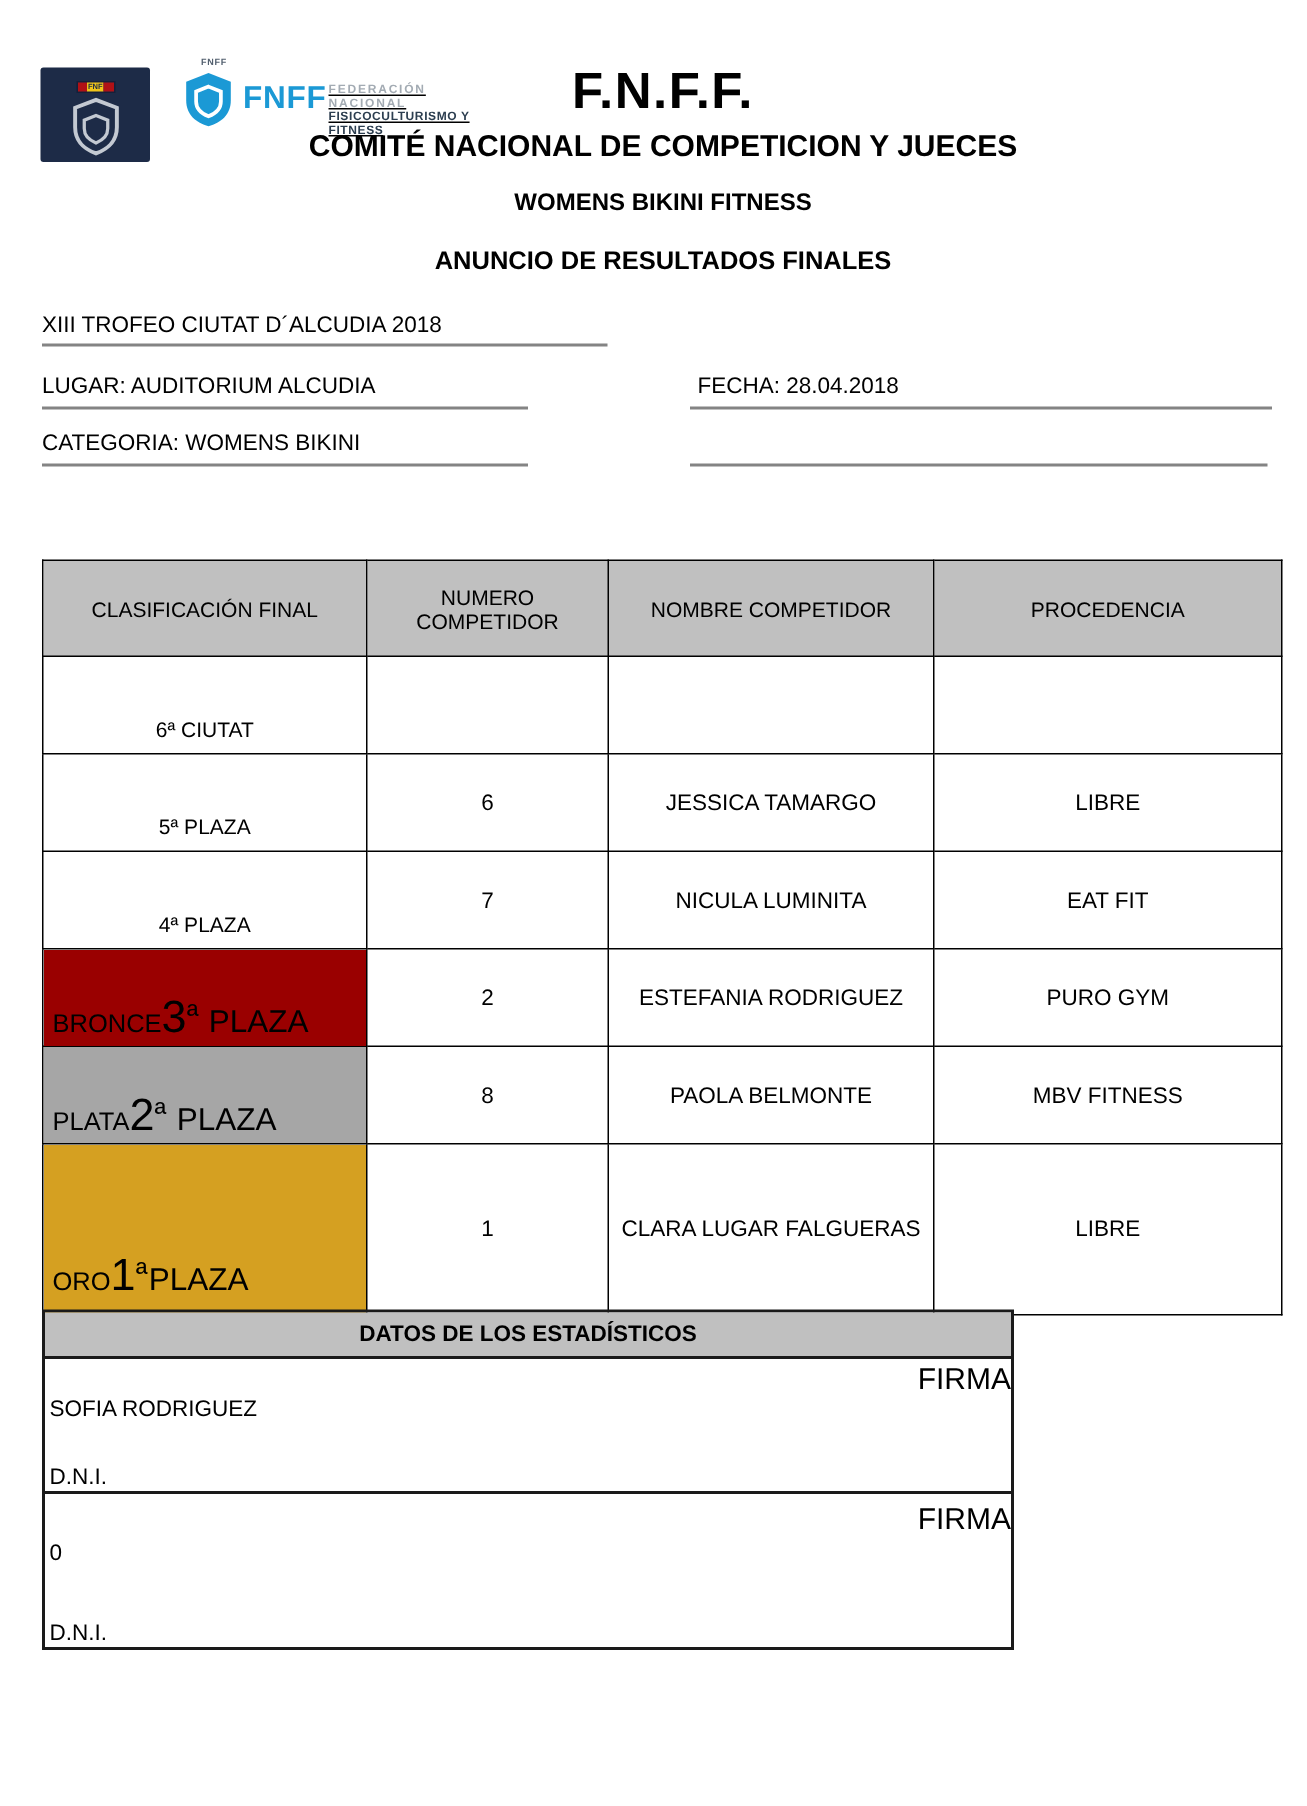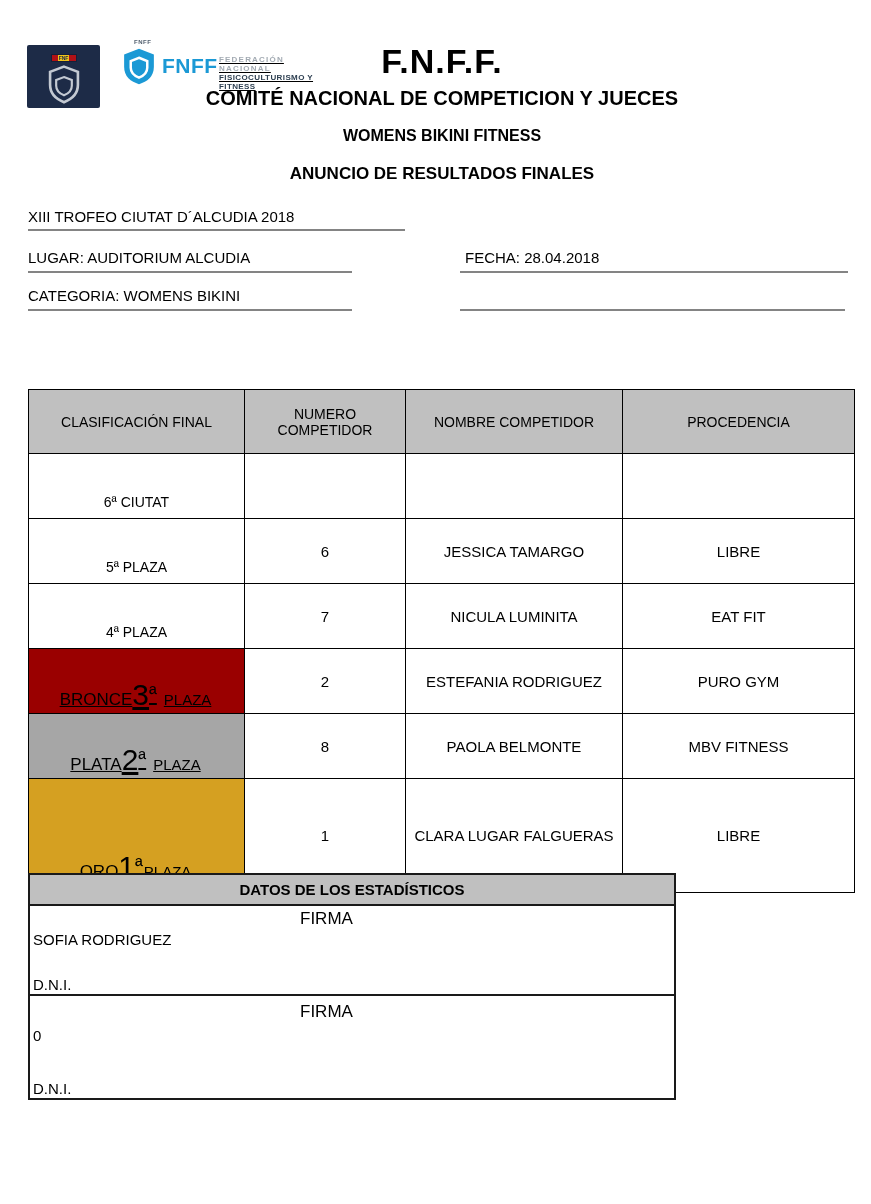--- a/index.html
+++ b/index.html
@@ -35,51 +35,51 @@
   .title-line2 { position:absolute; left:0; top:127px; width:884px; text-align:center;
                  font-size:16px; font-weight:bold; }
   .title-line3 { position:absolute; left:0; top:164px; width:884px; text-align:center;
                  font-size:17px; font-weight:bold; }
 
   
   .info { position:absolute; font-size:15px; white-space:nowrap; }
   .uline { position:absolute; height:2px; background:#848484; }
 
   
-  table.results { position:absolute; left:28px; top:389px; border-collapse:collapse; table-layout:fixed; }
+  table.results { position:absolute; left:28px; top:373px; border-collapse:collapse; table-layout:fixed; }
   table.results td, table.results th { border:1px solid #000; overflow:hidden; }
   table.results th { background:#c0c0c0; font-weight:normal; font-size:14px; text-align:center;
                      vertical-align:middle; padding:2px 6px; }
   .col1 { width:216px; } .col2 { width:161px; } .col3 { width:217px; } .col4 { width:232px; }
   tr.hrow { height:64px; }
   tr.rrow { height:65px; }
   tr.rrow-big { height:114px; }
   td.vcell { font-size:15px; text-align:center; vertical-align:middle; padding:0 1px; }
   td.pcell { position:relative; }
   .plaza-label { position:absolute; left:0; right:0; bottom:8px; text-align:center; font-size:14px; }
   .medal-wrap { position:absolute; left:6px; right:8px; bottom:3px; display:flex;
-                align-items:baseline; justify-content:center;text-decoration:underline; }
+                align-items:baseline; justify-content:flex-start; }
   .medal-name { font-size:17px; }
   .plaza-big { display:flex; align-items:baseline; }
   .plaza-big .n { font-size:30px; line-height:1; }
   .plaza-big .o { font-size:21px; vertical-align:top; position:relative; top:-4px; line-height:1; }
-  .plaza-big .w { font-size:15px; margin-left:7px; }
+  .plaza-big .w { font-size:21px; margin-left:7px; }
   .plaza-big.tight .w { margin-left:1px; }
   td.gold-cell .medal-wrap { bottom:10px; }
 
   
   .stats { position:absolute; left:28px; top:873px; width:648px; height:227px;
            border:2px solid #1a1a1a; }
   .stats-title { height:31px; background:#c0c0c0; border-bottom:2px solid #1a1a1a;
                  text-align:center; font-weight:bold; font-size:15px; line-height:29px; }
   .stats-block { position:relative; }
   .stats-block.b1 { height:90px; border-bottom:2px solid #1a1a1a; }
   .stats-block.b2 { height:102px; }
-  .firma { position:absolute; left:0; right:0; top:3px; padding-left:270px; text-align:left;
-           font-size:17px; }
+  .firma { position:absolute; left:0; right:0; top:3px; padding-left:270px; text-align:right;
+           font-size:20px; }
   .signer-name { position:absolute; left:3px; top:25px; font-size:15px; }
   .dni { position:absolute; left:3px; font-size:15px; }
   .b1 .dni { top:70px; }
   .b2 .firma { top:6px; }
   .b2 .signer-name { top:31px; }
   .b2 .dni { top:84px; }
 </style>
 </head>
 <body>
 

